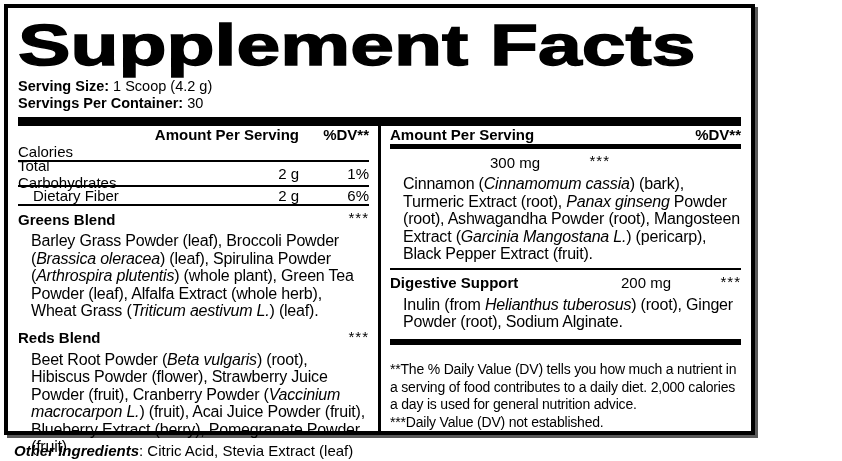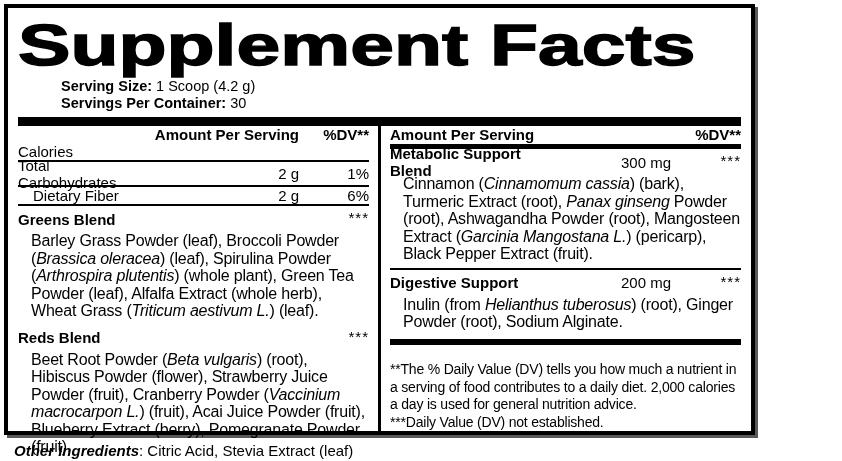--- a/index.html
+++ b/index.html
@@ -13,21 +13,21 @@
     border:4px solid #000; background:#fff; padding:4px 10px 0 10px;
     display:flex; flex-direction:column;
     box-shadow:3px 3px 0 rgba(0,0,0,0.65);
   }
   .title-row { height:66px; overflow:hidden; display:flex; align-items:center; }
   .title {
     font-size:57px; font-weight:bold; line-height:1; white-space:nowrap;
     transform:scaleX(1.38); transform-origin:0 50%;
     -webkit-text-stroke:1.4px #000; letter-spacing:0px;
   }
-  .serving-line { font-size:14.5px; line-height:17px;margin-left:43px; }
+  .serving-line { font-size:14.5px; line-height:17px; }
   .serving-line b { font-weight:bold; }
   .serving-line .val { margin-left:4px; }
   .bar-full { height:9px; background:#000; margin-top:5px; }
   .columns { flex:1; display:flex; min-height:0; }
   .col { flex:1; display:flex; flex-direction:column; min-width:0; }
   .col-left  { padding-right:9px; border-right:3px solid #000; }
   .col-right { padding-left:9px; }
   .col-header { display:flex; align-items:center; height:22px; font-weight:bold; font-size:15px; }
   .hdr-bar { height:7px; background:#000; }
   .cell-name { flex:1; min-width:0; }
@@ -117,21 +117,20 @@
 
       <div class="col col-right">
         <div class="col-header">
           <div class="cell-name">Amount Per Serving</div>
           <div class="cell-dv">%DV**</div>
         </div>
         <div class="hdr-bar"></div>
 
         <div>
           <div class="sec-head">
-            <div class="cell-name">Metabolic Support Blend</div>
             <div class="cell-amt">300 mg</div>
             <div class="cell-dv dv-top">***</div>
           </div>
           <div class="ingredients"><span>Cinnamon (</span><i>Cinnamomum cassia</i><span>) (bark), Turmeric Extract (root), </span><i>Panax ginseng</i><span> Powder (root), Ashwagandha Powder (root), Mangosteen Extract (</span><i>Garcinia Mangostana L.</i><span>) (pericarp), Black Pepper Extract (fruit).</span></div>
         </div>
 
         <div class="sep-thin"></div>
 
         <div>
           <div class="sec-head">

